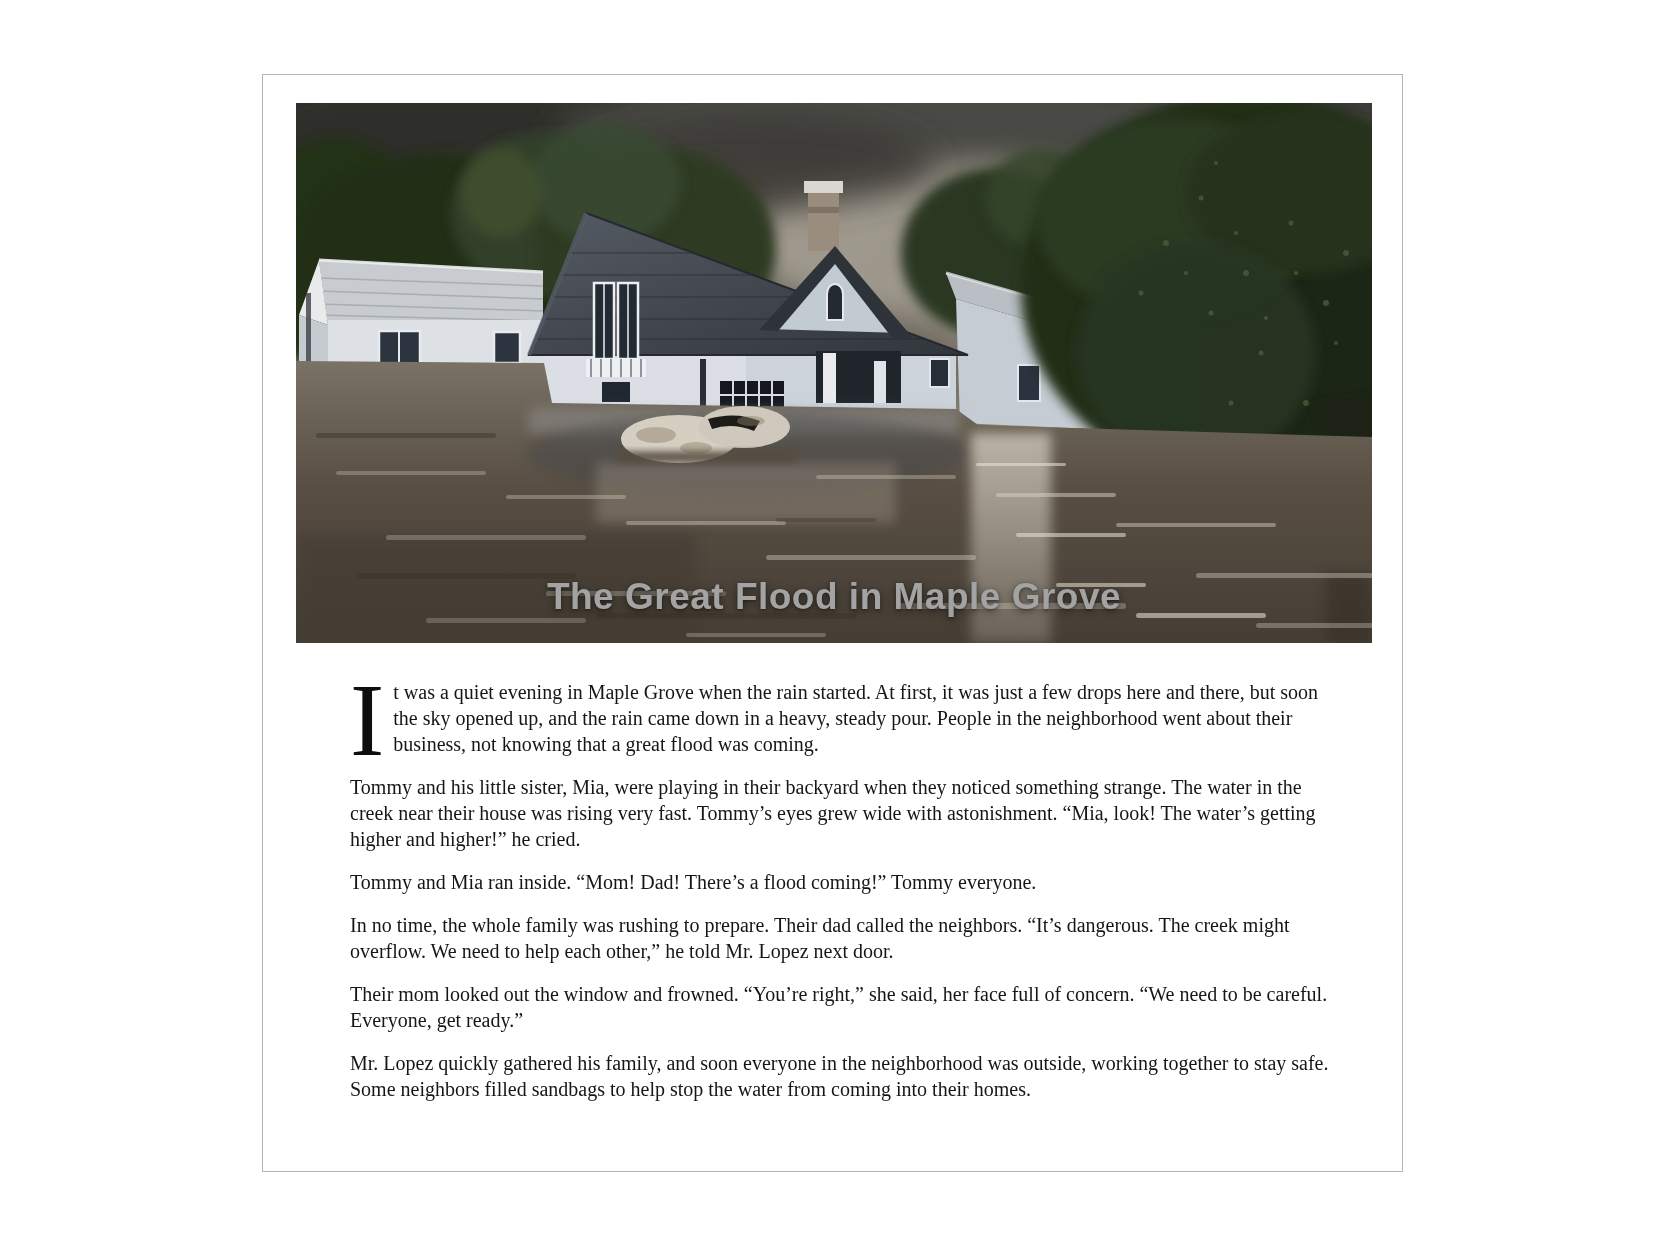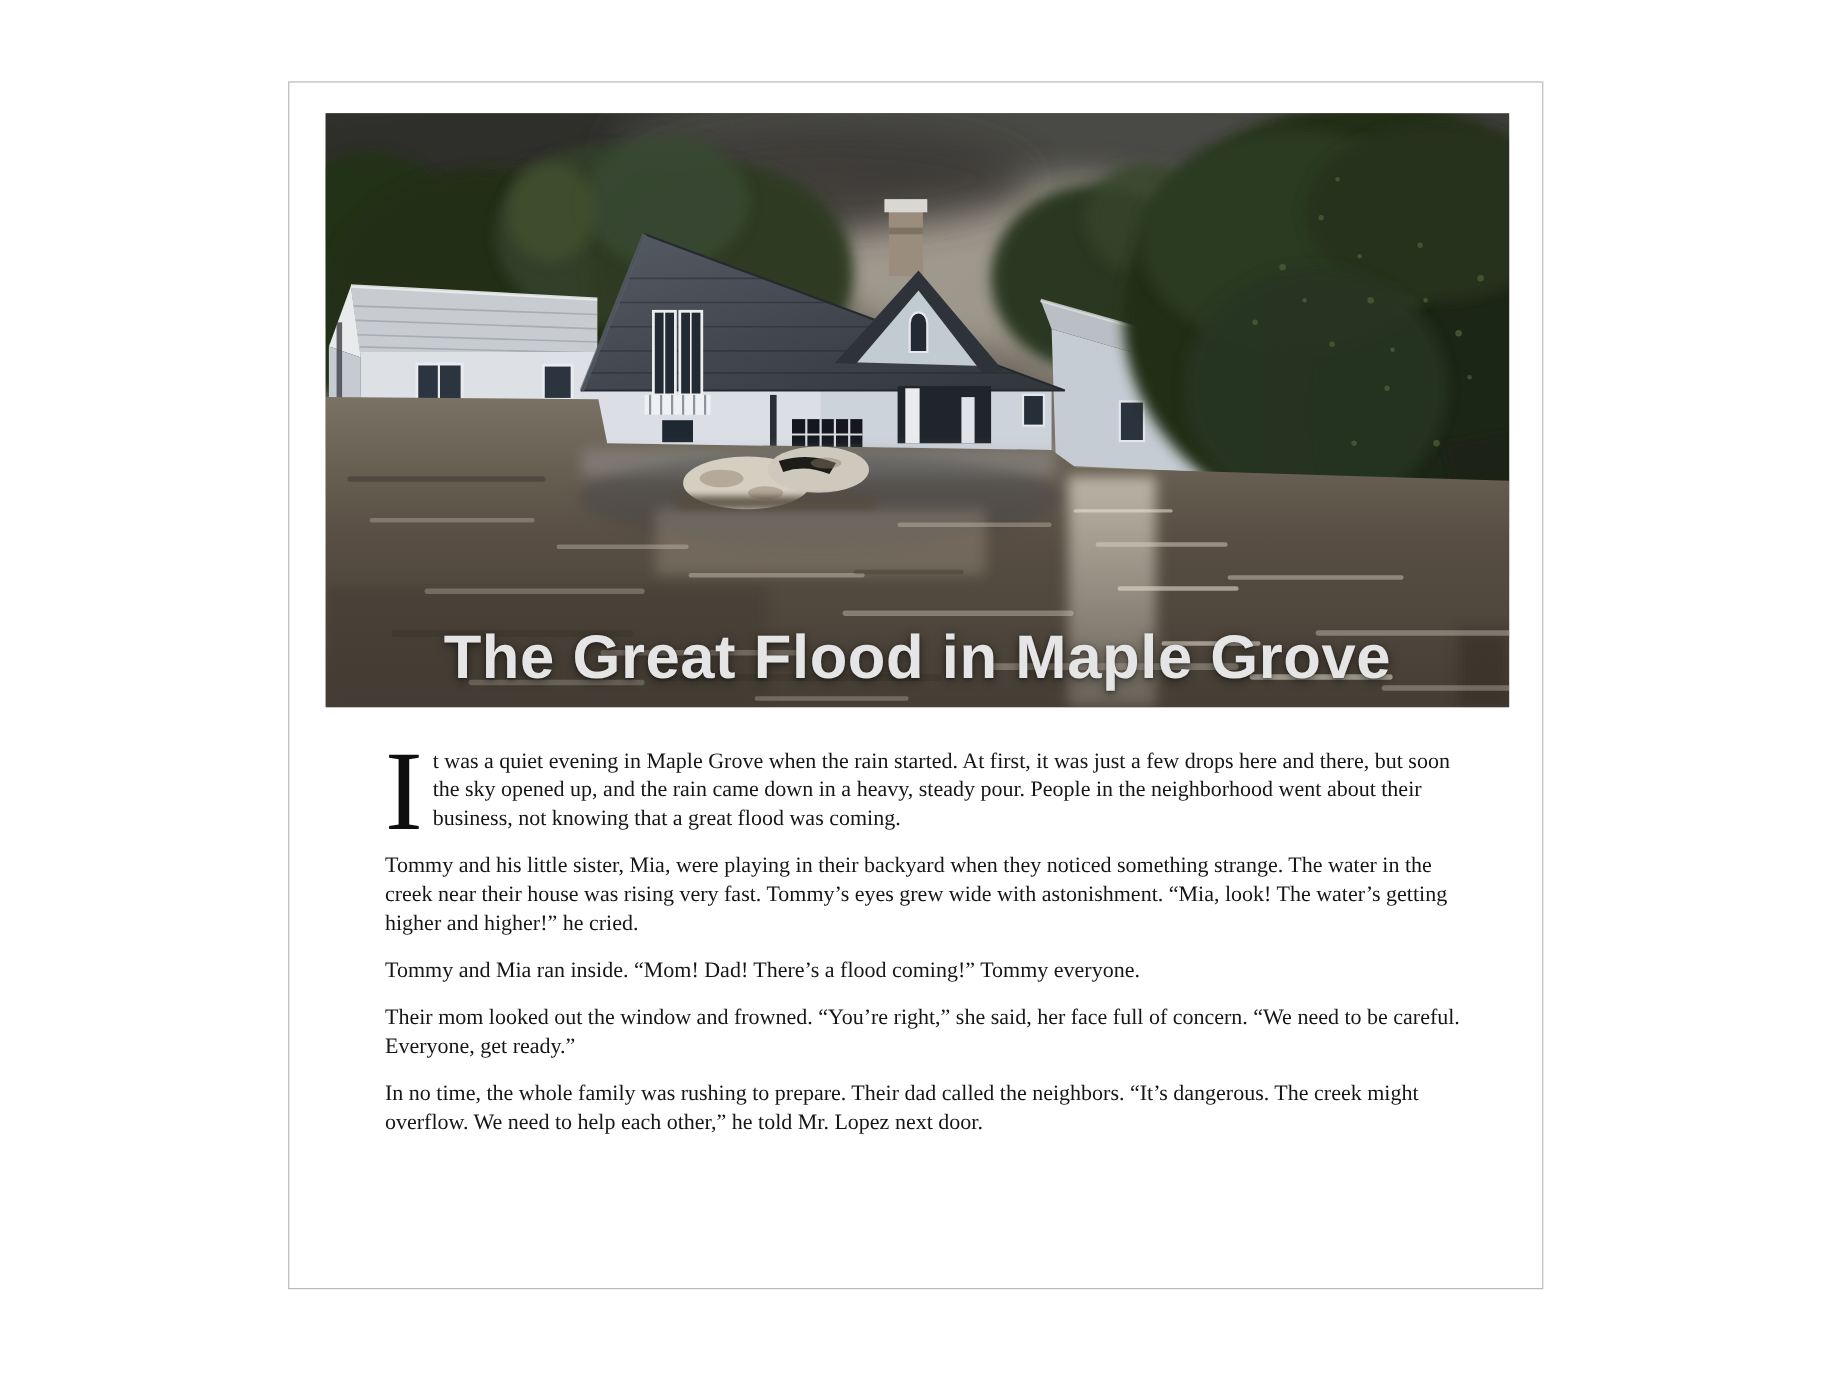--- a/index.html
+++ b/index.html
@@ -8,23 +8,23 @@
     position:absolute;left:262px;top:74px;width:1141px;height:1098px;
     background:#ffffff;border:1px solid #b4b4b4;box-sizing:border-box;
   }
   .hero{
     position:absolute;left:33px;top:28px;width:1076px;height:540px;
     overflow:hidden;background:#4a4a47;
   }
   .hero svg{display:block;}
   .hero-title{
     position:absolute;left:0;right:0;bottom:14px;
-    text-align:center;color:#e5e5e5;
+    text-align:center;color:#a3a3a3;
     font-family:"Liberation Sans",sans-serif;
-    font-weight:700;font-size:56px;line-height:64px;letter-spacing:0.5px;
+    font-weight:700;font-size:37px;line-height:64px;letter-spacing:0.5px;
     text-shadow:0 3px 10px rgba(0,0,0,.45), 0 1px 3px rgba(0,0,0,.4);
     white-space:nowrap;
   }
   .story{
     position:absolute;left:87px;top:604px;width:990px;
     color:#161616;
   }
   .story p{
     margin:0 0 17px 0;
     font-size:20px;line-height:26px;
@@ -268,17 +268,18 @@
       </g>
     </svg>
 
     <div class="hero-title">The Great Flood in Maple Grove</div>
   </div>
 
   <div class="story">
     <p><span class="dropcap">I</span><span>t was a quiet evening in Maple Grove when the rain started. At first, it was just a few drops here and there, but soon the sky opened up, and the rain came down in a heavy, steady pour. People in the neighborhood went about their business, not knowing that a great flood was coming.</span></p>
     <p>Tommy and his little sister, Mia, were playing in their backyard when they noticed something strange. The water in the creek near their house was rising very fast. Tommy’s eyes grew wide with astonishment. “Mia, look! The water’s getting higher and higher!” he cried.</p>
     <p>Tommy and Mia ran inside. “Mom! Dad! There’s a flood coming!” Tommy everyone.</p>
+    <p>In no time, the whole family was rushing to prepare. Their dad called the neighbors. “It’s dangerous. The creek might overflow. We need to help each other,” he told Mr. Lopez next door.</p>
     <p>Their mom looked out the window and frowned. “You’re right,” she said, her face full of concern. “We need to be careful. Everyone, get ready.”</p>
-    <p>In no time, the whole family was rushing to prepare. Their dad called the neighbors. “It’s dangerous. The creek might overflow. We need to help each other,” he told Mr. Lopez next door.</p>
+    <p>Mr. Lopez quickly gathered his family, and soon everyone in the neighborhood was outside, working together to stay safe. Some neighbors filled sandbags to help stop the water from coming into their homes.</p>
   </div>
 
 </div>
 
 </body></html>

